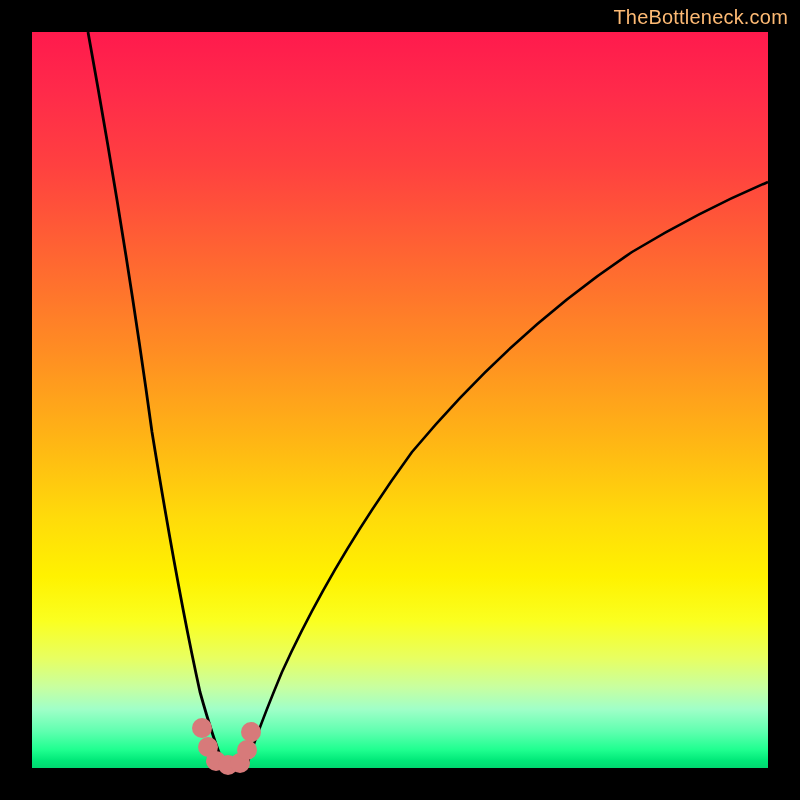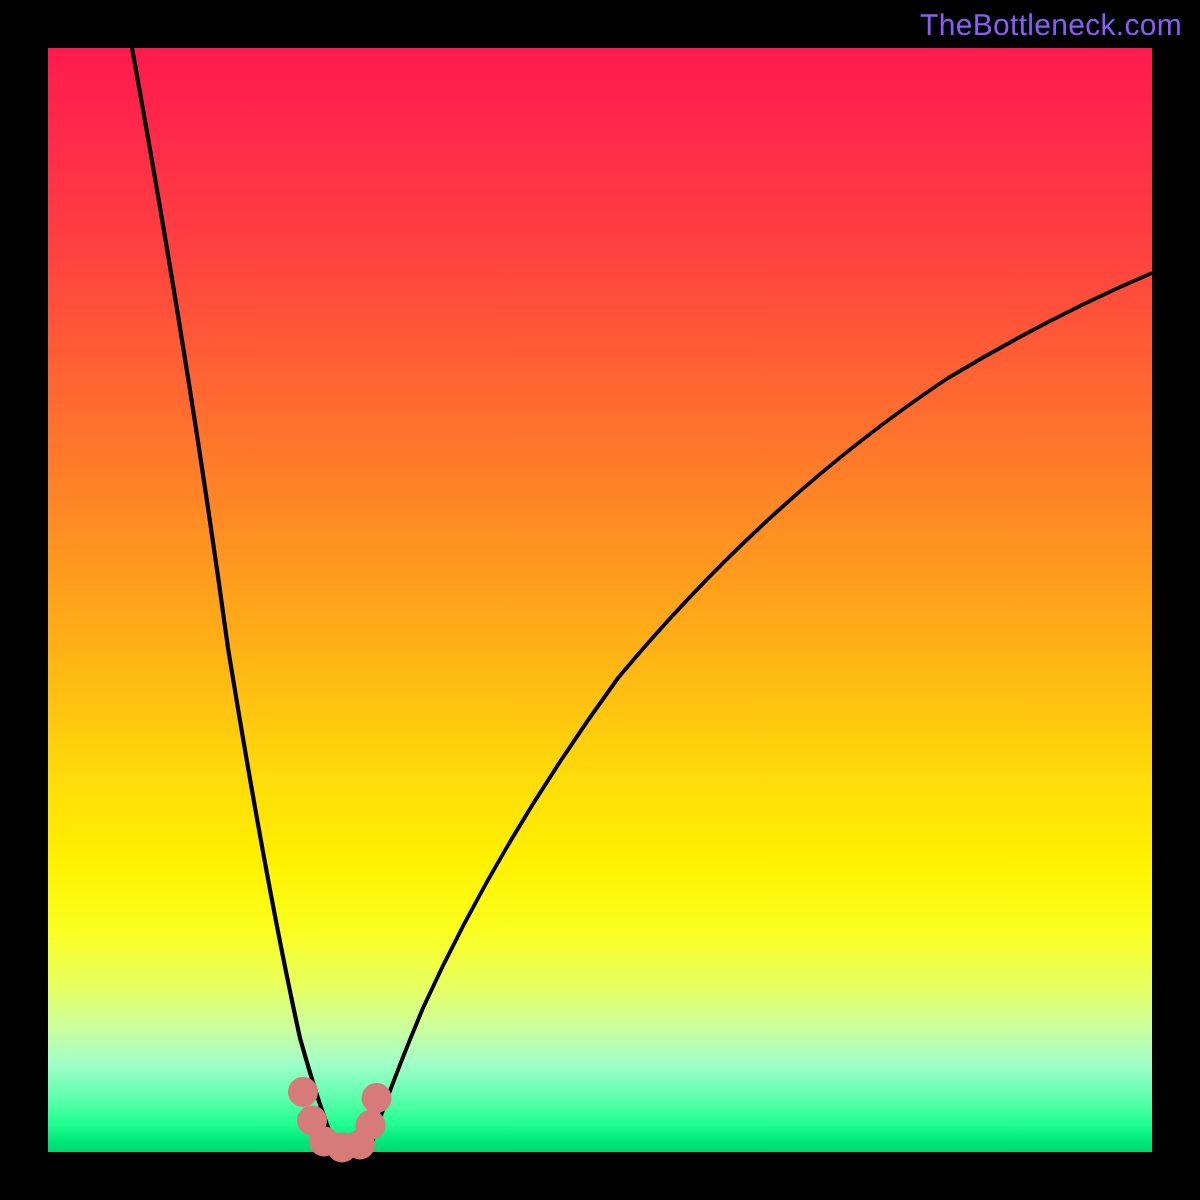--- a/index.html
+++ b/index.html
@@ -50,21 +50,21 @@
     left: 0;
     top: 0;
     width: 736px;
     height: 736px;
     overflow: visible;
   }
   .watermark {
     position: absolute;
     top: 6px;
     right: 12px;
-    color: #8b5cf6;
+    color: #fdba74;
     font-size: 20px;
     letter-spacing: 0.2px;
     font-weight: 400;
   }
 </style>
 </head>
 <body>
 
 <div class="frame">
   <div class="plot">

